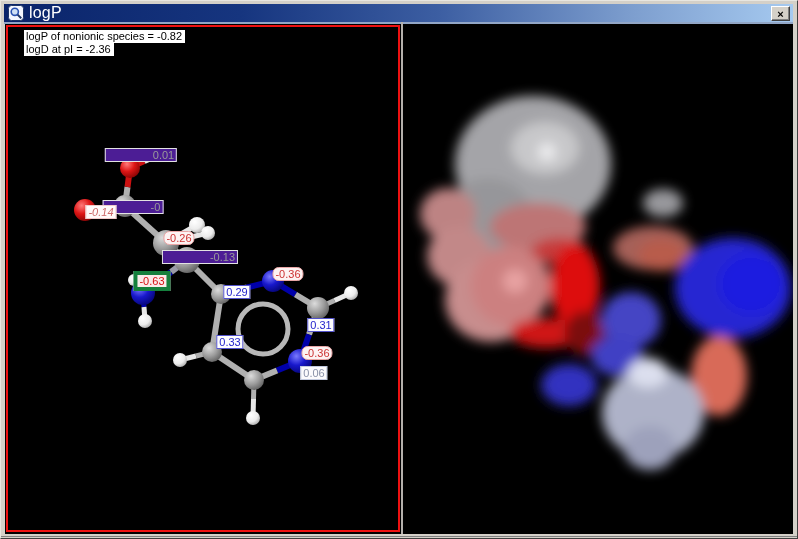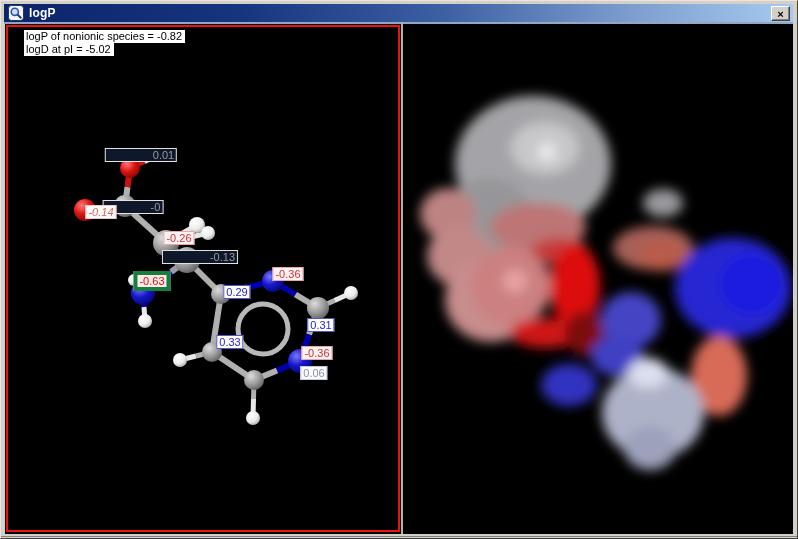--- a/index.html
+++ b/index.html
@@ -12,21 +12,21 @@
     border-right:1px solid #404040;border-bottom:1px solid #404040;
     overflow:hidden;
   }
   .titlebar{
     position:absolute;left:3px;top:3px;right:4px;height:18px;
     background:linear-gradient(90deg,#0a246a 0%,#16357f 30%,#3c5ea2 55%,#7e9fcf 80%,#a6caf0 100%);
     display:flex;align-items:center;padding:0 2px;
   }
   .app-icon{width:16px;height:16px;margin-left:2px;flex:0 0 auto;}
   .title-text{
-    color:#ffffff;font-size:12px;font-weight:bold;margin-left:5px;
+    color:#ffffff;font-size:16px;font-weight:normal;margin-left:5px;
     letter-spacing:0.2px;
   }
   .close-btn{
     position:absolute;right:3px;top:2px;width:19px;height:15px;
     background:#d4d0c8;padding:0;font-family:"Liberation Sans",sans-serif;
     border-top:1px solid #ffffff;border-left:1px solid #ffffff;
     border-right:1px solid #404040;border-bottom:1px solid #404040;
     box-shadow:inset -1px -1px 0 #808080;
     font-size:11px;font-weight:bold;line-height:12px;color:#000;
     text-align:center;cursor:default;
@@ -50,24 +50,24 @@
   .info-lines{position:absolute;left:16px;top:3px;}
   .info-line{
     display:table;background:#ffffff;color:#000000;
     font-size:11px;line-height:12px;padding:0 3px 1px 2px;white-space:nowrap;
   }
   .atom-label{
     position:absolute;transform:translate(-50%,-50%);
     font-size:11px;line-height:12px;padding:0 2px;
     background:#ffffff;border:1px solid #dcdcdc;color:#9a9a9a;white-space:nowrap;
   }
-  .lbl-neutral{color:#9a9a9a;border-color:#e2e2e2;background:#0f172a;padding-left:47px;}
+  .lbl-neutral{color:#9a9a9a;border-color:#e2e2e2;background:#4c1d95;padding-left:47px;}
   .lbl-neutral-blue{color:#8a92a8;border-color:#c2cade;background:#fbfbfd;margin-left:45px;}
   .lbl-neg-weak{color:#cc6a6a;border-color:#f0caca;background:#fffafa;}
-  .lbl-neg{color:#cc3333;border-color:#e9a6a6;background:#fdf2f2;}
+  .lbl-neg{color:#cc3333;border-color:#e9a6a6;background:#fdf2f2;border-radius:6px;}
   .lbl-neg-strong{color:#d31111;border:4px solid #15803d;background:#fbeaea;}
   .lbl-pos{color:#2424cc;border-color:#5353cc;background:#fdfdff;}
   .bottom-edge{
     position:absolute;left:0;bottom:1px;width:100%;height:1px;background:#808080;
   }
   svg{display:block;}
 </style>
 </head>
 <body>
 
@@ -183,21 +183,21 @@
       <div class="atom-label lbl-neg-strong" style="left:144px;top:254px;">-0.63</div>
       <div class="atom-label lbl-pos" style="left:229px;top:265px;">0.29</div>
       <div class="atom-label lbl-neg" style="left:280px;top:247px;">-0.36</div>
       <div class="atom-label lbl-pos" style="left:313px;top:278px;margin-top:20px;">0.31</div>
       <div class="atom-label lbl-neg" style="left:309px;top:326px;">-0.36</div>
       <div class="atom-label lbl-neutral-blue" style="left:261px;top:346px;">0.06</div>
       <div class="atom-label lbl-pos" style="left:222px;top:315px;">0.33</div>
 
       <div class="info-lines">
         <div class="info-line">logP of nonionic species = -0.82</div>
-        <div class="info-line">logD at pI = -5.02</div>
+        <div class="info-line">logD at pI = -2.36</div>
       </div>
     </div>
 
     <div class="divider"></div>
 
     <div class="right-panel">
       <svg width="390" height="510" viewBox="0 0 390 510">
         <rect x="0" y="0" width="390" height="510" fill="#000000"></rect>
         <defs>
           <filter id="soft" x="-40%" y="-40%" width="180%" height="180%">

